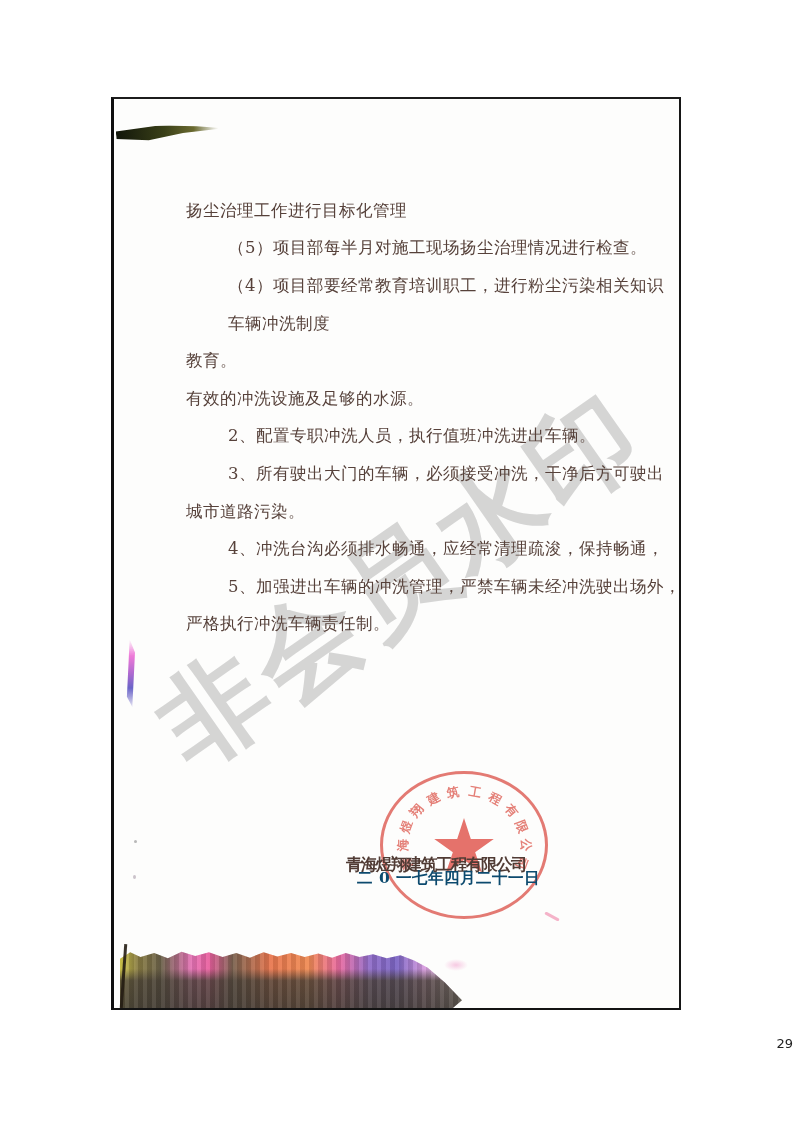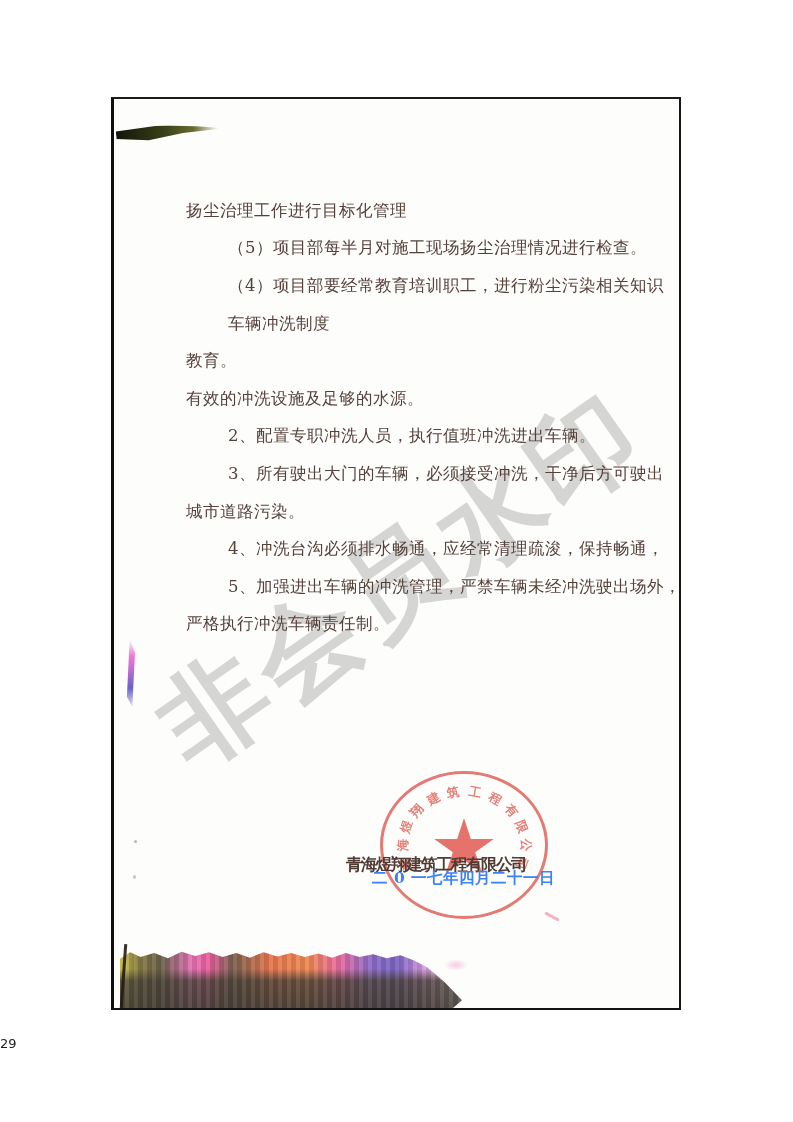--- a/index.html
+++ b/index.html
@@ -25,22 +25,22 @@
   .stamp-ring{position:absolute;inset:0;border:3px solid rgba(219,85,76,.78);
               border-radius:50%;box-sizing:border-box;}
   .stamp-star{position:absolute;left:53px;top:47px;width:62px;height:60px;
               background:#df4f46;opacity:.8;
               clip-path:polygon(50% 0%,61% 35%,98% 35%,68% 57%,79% 91%,50% 70%,21% 91%,32% 57%,2% 35%,39% 35%);}
   .stamp-arc span{position:absolute;font-family:"DejaVu Sans", sans-serif;
                   font-size:12.5px;font-weight:bold;color:#e2736a;opacity:.9;}
   
   .company-line{position:absolute;left:232px;top:755px;z-index:4;white-space:nowrap;
                 font-size:16.5px;letter-spacing:-1.5px;font-weight:600;color:#503b34;}
-  .date-line{position:absolute;left:258px;top:769px;z-index:4;white-space:nowrap;
-             font-size:15.5px;letter-spacing:.5px;font-weight:600;color:#3b82f6;}
+  .date-line{position:absolute;left:243px;top:769px;z-index:4;white-space:nowrap;
+             font-size:15.5px;letter-spacing:.5px;font-weight:600;color:#0c4a6e;}
   
   .artifact-top{position:absolute;left:2px;top:26px;width:108px;height:15px;z-index:5;
                 background:linear-gradient(to right,#11150a,#3a4018 45%,#6a6a30 72%,rgba(120,120,60,0) 95%);
                 clip-path:polygon(0 25%,40% 0,75% 18%,100% 40%,62% 58%,30% 95%,0 75%);
                 transform:rotate(-3deg);}
   .artifact-band{position:absolute;left:6px;top:851px;width:342px;height:59px;z-index:5;
      background:
        repeating-linear-gradient(90deg,rgba(20,20,20,.10) 0 5px,rgba(255,255,255,.07) 5px 9px),
        linear-gradient(to bottom,rgba(70,62,52,0) 0 32%,rgba(72,64,54,.82) 52%,rgba(66,60,52,.9) 100%),
        linear-gradient(to right,#ddd34e 0%,#8a7d42 5%,#6a6048 12%,#e673b6 21%,#e95f9e 26%,#7a614e 33%,
@@ -54,21 +54,21 @@
                background:linear-gradient(to bottom,rgba(240,120,220,0),#ee7ad8 25%,#b06ad0 50%,#6a64c8 72%,rgba(90,80,180,.15));
                clip-path:polygon(40% 0,100% 20%,70% 100%,10% 85%,30% 30%);filter:blur(.4px);}
   .pink-dash{position:absolute;left:430px;top:816px;width:16px;height:3px;z-index:4;
              background:#f2a0bc;border-radius:2px;transform:rotate(28deg);opacity:.8;}
   .pink-smudge{position:absolute;left:330px;top:860px;width:24px;height:12px;z-index:4;
                background:radial-gradient(ellipse at center,rgba(240,150,200,.5),rgba(240,150,200,0) 70%);}
   .speck{position:absolute;border-radius:50%;z-index:4;}
   .speck-a{left:20px;top:741px;width:3px;height:3px;background:#8a8a8a;opacity:.6;}
   .speck-b{left:19px;top:776px;width:3px;height:4px;background:#9a8a9a;opacity:.5;}
   
-  .page-number{position:absolute;left:0;top:1036px;width:100%;text-align:left;
+  .page-number{position:absolute;left:0;top:1036px;width:100%;text-align:right;
                font-family:"DejaVu Sans", sans-serif;font-size:13px;color:#222;}
 </style>
 </head>
 <body>
 
 <div class="canvas">
 
   <div class="scan-page">
 
     <div class="watermark">非会员水印</div>

